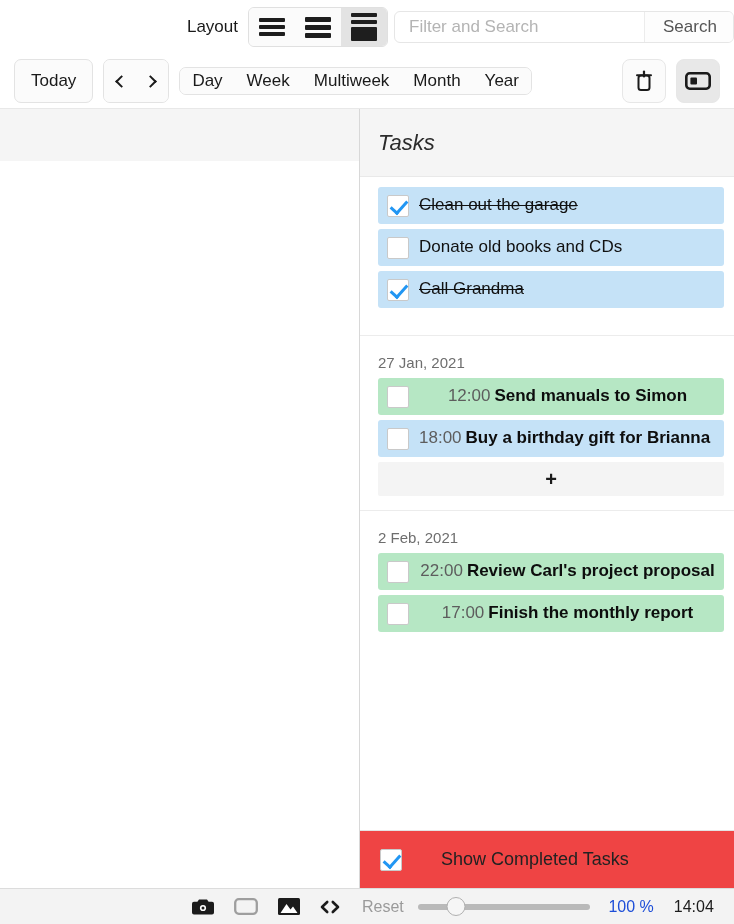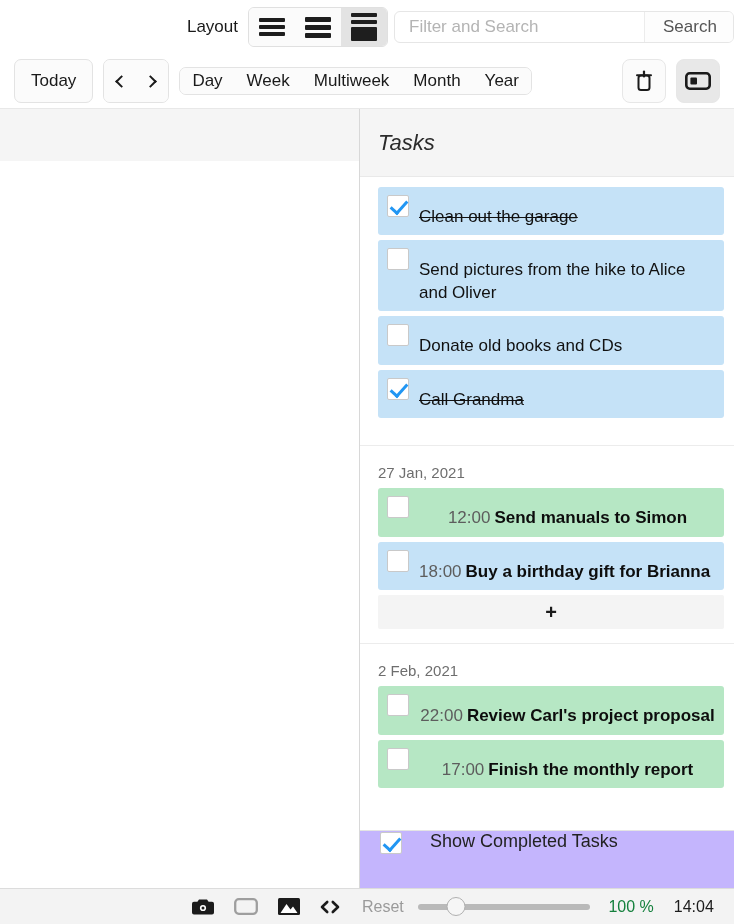--- a/index.html
+++ b/index.html
@@ -133,58 +133,58 @@
     flex: 0 0 auto; width: 22px; height: 22px; margin-right: 10px; margin-top: 1px;
     background: #ffffff; border: 1px solid #c9c9c9; border-radius: 2px;
     position: relative; cursor: pointer;
   }
   .cbox.checked::after {
     content: ""; position: absolute; left: 6px; top: 1px;
     width: 7px; height: 14px;
     border-right: 3.4px solid #2196f3; border-bottom: 3.4px solid #2196f3;
     transform: rotate(42deg);
   }
-  .item-text { flex: 1 1 auto; margin-top: 12px; }
+  .item-text { flex: 1 1 auto; }
   .item.done .item-text { text-decoration: line-through; text-decoration-thickness: 1.4px; }
   .item-time { color: #5d5d5d; font-weight: 400; margin-right: 4px; }
   .item-title { font-weight: bold; color: #0d0d0d; }
 
   .add-row {
     background: #f4f4f4; border-radius: 2px; height: 34px;
     display:flex; align-items:center; justify-content:center;
     font-size: 20px; font-weight: bold; color:#1b1b1b; cursor:pointer;
     margin-top: 2px;
   }
 
   .tasks-filler { flex: 1 1 auto; }
 
   .show-completed {
-    border-top: 1px solid #e4e4e4; background: #c4b5fd;
-    height: 58px; display:flex; align-items:flex-start; padding: 0 20px;
-    flex: 0 0 auto; gap: 18px;
+    border-top: 1px solid #e4e4e4; background: #ef4444;
+    height: 58px; display:flex; align-items:center; padding: 0 20px;
+    flex: 0 0 auto; gap: 29px;
   }
   .show-completed .label { font-size: 18px; color: #222; }
 
   
   .footer {
     height: 36px; flex: 0 0 auto; background: #f3f3f3;
     border-top: 1px solid #dcdcdc;
     display: flex; align-items: center; gap: 0; padding: 11px 14px;
   }
   .footer-icons { display:flex; align-items:center; gap: 20px; margin-left: 178px; }
   .f-icon { display:flex; align-items:center; justify-content:center; cursor:pointer; }
   .reset-label { font-size: 16px; color: #9a9a9a; margin-left: 22px; margin-right: 14px; cursor:pointer; }
   .slider { position: relative; width: 172px; height: 20px; display:flex; align-items:center; cursor:pointer; }
   .slider .track { position:absolute; left:0; right:0; height: 6px; background: #b9b9b9; border-radius: 3px; }
   .slider .thumb {
     position: absolute; left: 22%; transform: translateX(-50%);
     width: 19px; height: 19px; border-radius: 50%;
     background: #f6f6f6; border: 1.6px solid #b0b0b0;
   }
-  .zoom-pct { font-size: 16px; color: #15803d; margin-left: 18px; width: 46px; text-align:right; }
+  .zoom-pct { font-size: 16px; color: #1d4ed8; margin-left: 18px; width: 46px; text-align:right; }
   .clock { font-size: 16px; color: #1c1c1c; margin-left: 20px; }
 </style>
 </head>
 <body>
 
 <div id="app">
 
   <div class="toolbar-row row1">
     <span class="layout-label">Layout</span>
 
@@ -268,24 +268,20 @@
       <div class="tasks-header">
         <span class="tasks-title">Tasks</span>
       </div>
 
       <div class="agenda-scroll">
 
         <div class="section tasks-section">
           <div class="item blue done">
             <span class="cbox checked"></span>
             <span class="item-text">Clean out the garage</span>
-          </div>
-          <div class="item blue">
-            <span class="cbox"></span>
-            <span class="item-text">Send pictures from the hike to Alice and Oliver</span>
           </div>
           <div class="item blue">
             <span class="cbox"></span>
             <span class="item-text">Donate old books and CDs</span>
           </div>
           <div class="item blue done">
             <span class="cbox checked"></span>
             <span class="item-text">Call Grandma</span>
           </div>
         </div>

